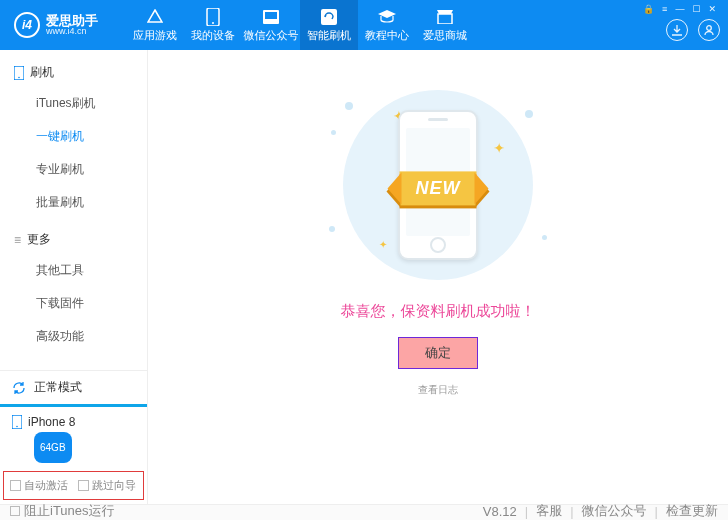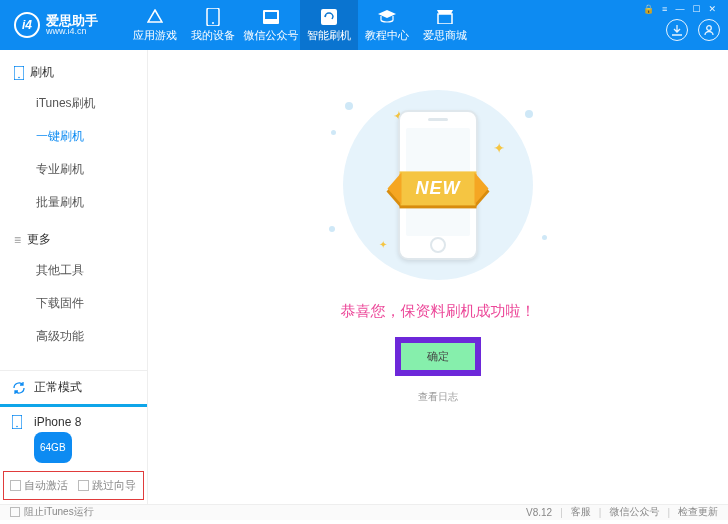--- a/index.html
+++ b/index.html
@@ -49,25 +49,25 @@
 .phone::after { content:""; position:absolute; bottom:5px; left:50%; transform:translateX(-50%); width:12px; height:12px; border:2px solid #dfe7ec; border-radius:50%; }
 .phone .screen { position:absolute; top:16px; left:6px; right:6px; bottom:22px; background:#f6fafc; border-radius:2px; }
 .ribbon { position: absolute; top: 50%; left: 50%; transform: translate(-50%,-40%); display:flex; align-items:center; }
 .rib-end { width: 0; height: 0; }
 .rib-l { border-top: 16px solid transparent; border-bottom: 16px solid transparent; border-right: 14px solid #f5a623; margin-right:-2px; filter: drop-shadow(-1px 3px 0 #d88c0e); }
 .rib-r { border-top: 16px solid transparent; border-bottom: 16px solid transparent; border-left: 14px solid #f5a623; margin-left:-2px; filter: drop-shadow(1px 3px 0 #d88c0e); }
 .rib-body { background:#f5c542; height:34px; padding:0 16px; display:flex; align-items:center; font-weight:bold; font-style:italic; font-size:18px; color:#fff; letter-spacing:1px; box-shadow: 0 3px 0 #d88c0e; }
 .sparkle { position:absolute; color:#f5c542; font-size:14px; }
 
 .msg { margin-top: 22px; font-size: 15px; color: #ec4899; }
-.ok-btn { margin-top: 16px; border:6px solid #6d28d9; background:#86efac; padding: 6px 26px; font-size: 11px; color:#444; cursor:pointer; }
+.ok-btn { margin-top: 16px; border:1px solid #6d28d9; background:#fca5a5; padding: 6px 26px; font-size: 13px; color:#444; cursor:pointer; }
 .loglink { margin-top: 14px; font-size: 10px; color: #999; cursor:pointer; }
 
 
-.footer { height: 16px; border-top: 1px solid #eee; background:#fafafa; display:flex; align-items:flex-start; font-size:10px; color:#888; padding: 0 10px; }
+.footer { height: 16px; border-top: 1px solid #eee; background:#fafafa; display:flex; align-items:flex-end; font-size:13px; color:#888; padding: 0 10px; }
 .footer .left { display:flex; align-items:center; gap:4px; }
 .footer .left .box { width:10px; height:10px; border:1px solid #bbb; }
 .footer .right { margin-left:auto; display:flex; align-items:center; gap:8px; }
 .footer .sep { color:#ccc; }
 </style>
 </head>
 <body>
 
 <div class="header">
   <div class="logo-wrap">
@@ -182,21 +182,21 @@
     <div class="sb-bottom">
       <div class="sb-row" style="border-bottom:3px solid #0ea5e9">
         <span class="rico">
             <svg width="14" height="14" viewBox="0 0 14 14">
               <path d="M2 7a5 5 0 0 1 9-3M12 7a5 5 0 0 1-9 3M11 1v3h-3M3 13v-3h3" stroke="#0d8bf2" stroke-width="1.3" fill="none"></path>
             </svg>
           </span>
         <span>正常模式</span>
       </div>
       <div class="sb-row" style="flex-direction:column;align-items:flex-start;gap:3px">
-        <div style="display:flex;align-items:center;gap:6px">
+        <div style="display:flex;align-items:center;">
           <span class="rico">
               <svg width="10" height="14" viewBox="0 0 10 14">
                 <rect x="0" y="0" width="10" height="14" rx="1.5" fill="none" stroke="#0d8bf2" stroke-width="1.3"></rect>
                 <circle cx="5" cy="11.5" r=".8" fill="#0d8bf2"></circle>
               </svg>
             </span>
           <span>iPhone 8</span>
         </div>
         <span class="badge">64GB</span>
       </div>

